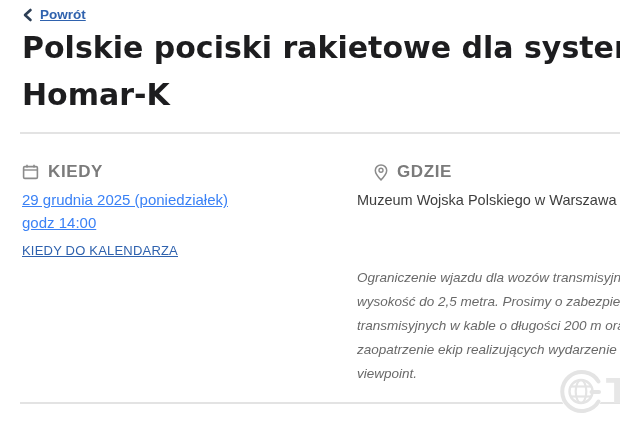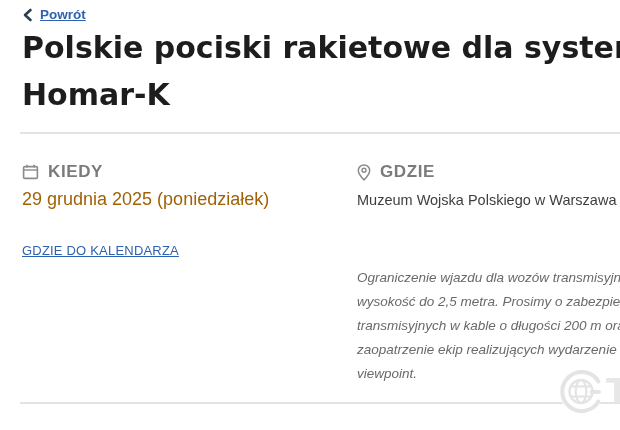--- a/index.html
+++ b/index.html
@@ -62,31 +62,32 @@
     top: 162px;
     display: flex;
     align-items: center;
     gap: 9px;
     color: #7b7b7b;
     font-size: 17px;
     font-weight: bold;
     letter-spacing: 0.6px;
   }
   .sec-label-when { left: 22px; }
-  .sec-label-where { left: 357px; }
+  .sec-label-where { left: 374px; }
   .sec-label svg { display: block; }
 
   
   .when-datetime {
     position: absolute;
     left: 22px;
     top: 188px;
-    font-size: 18px;
+    font-size: 15px;
     line-height: 23px;
-    color: #a16207;
+    color: #3b82f6;
+    text-decoration: underline;
   }
   .calendar-link {
     position: absolute;
     left: 22px;
     top: 243px;
     font-size: 13px;
     letter-spacing: 0.2px;
     color: #2f62ae;
     text-decoration: underline;
     cursor: pointer;
@@ -161,23 +162,24 @@
         <line x1="1.6" y1="6" x2="15.4" y2="6" stroke="#8b8b8b" stroke-width="1.4"></line>
         <line x1="5" y1="0.7" x2="5" y2="3.4" stroke="#8b8b8b" stroke-width="1.6"></line>
         <line x1="12" y1="0.7" x2="12" y2="3.4" stroke="#8b8b8b" stroke-width="1.6"></line>
       </svg>
     </span>
     <span>KIEDY</span>
   </div>
 
   <div class="when-datetime">
     <div>29 grudnia 2025 (poniedziałek)</div>
-  </div>
-
-  <a class="calendar-link">GDZIE DO KALENDARZA</a>
+    <div>godz 14:00</div>
+  </div>
+
+  <a class="calendar-link">KIEDY DO KALENDARZA</a>
 
   <div class="sec-label sec-label-where">
     <span style="display:flex;">
       <svg width="14" height="17" viewBox="0 0 14 17">
         <path d="M7 1 C3.7 1 1.3 3.5 1.3 6.5 C1.3 10.1 7 15.9 7 15.9 C7 15.9 12.7 10.1 12.7 6.5 C12.7 3.5 10.3 1 7 1 Z" fill="none" stroke="#8b8b8b" stroke-width="1.5"></path>
         <circle cx="7" cy="6.3" r="2" fill="none" stroke="#8b8b8b" stroke-width="1.4"></circle>
       </svg>
     </span>
     <span>GDZIE</span>
   </div>

